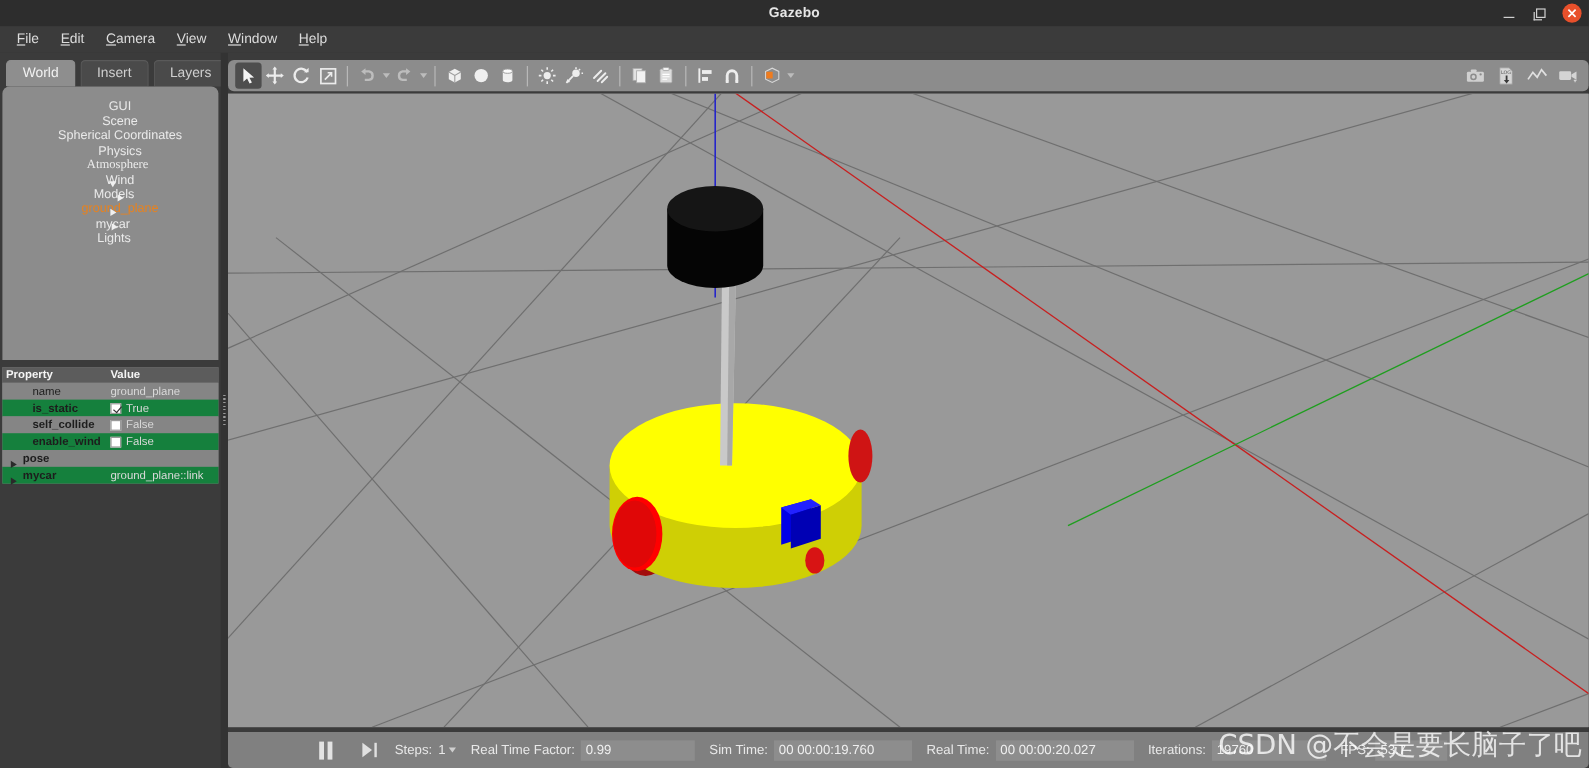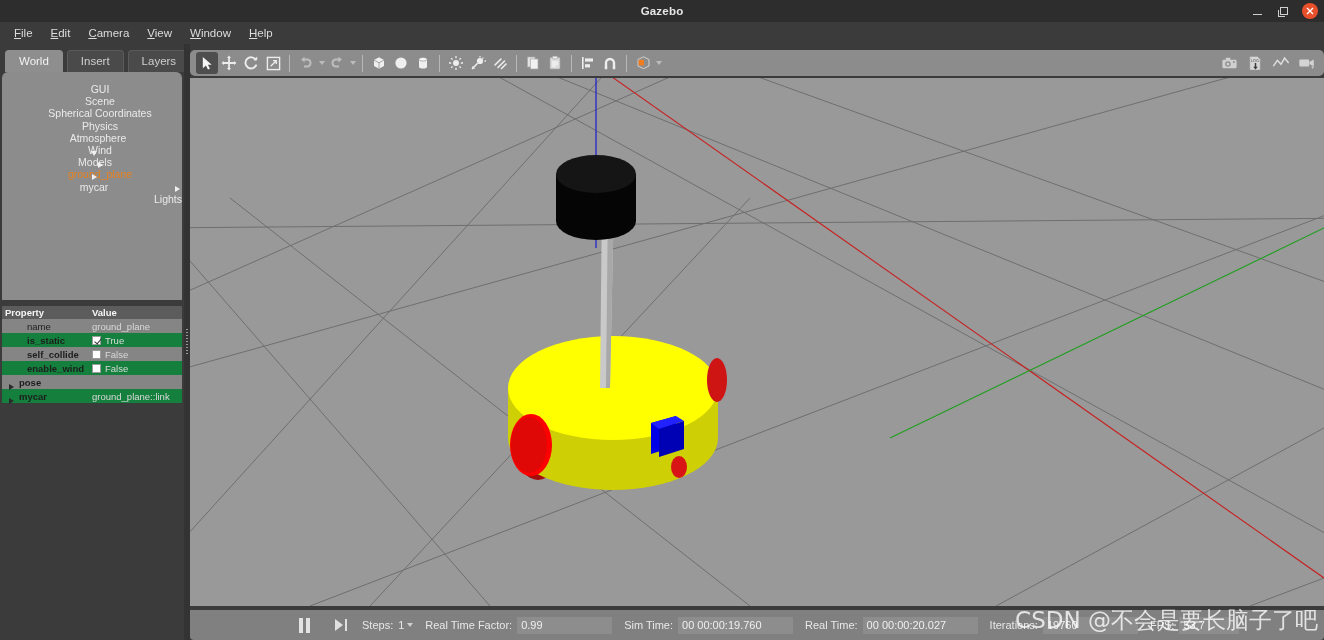--- a/index.html
+++ b/index.html
@@ -100,21 +100,21 @@
                   border-top:4px solid #bcbcbc; }
   .rightgrp { margin-left:auto; display:flex; align-items:center; gap:4px; }
 
   .viewport {
     position:absolute; left:0; top:34px; width:1134px; height:528px;
     background:#999999; overflow:hidden;
   }
   .statusbar {
     position:absolute; left:0; top:566px; width:1134px; height:30px;
     background:#808080; border-radius:0 0 4px 4px;
-    display:flex; align-items:center; padding-left:104px; gap:0px;
+    display:flex; align-items:center; padding-left:71px; gap:0px;
   }
   .sb-lbl { color:#e8e8e8; font-size:11px; margin-right:5px; white-space:nowrap; }
   .sb-val { background:#8d8d8d; color:#efefef; font-size:11px; height:17px; line-height:17px;
             padding:0 4px; min-width:95px; }
   .sb-val.small { min-width:60px; }
   .sb-val.wide { min-width:115px; }
   .sb-gap { width:12px; }
   .pausebtn { width:20px; height:20px; display:flex; gap:3px; align-items:center; justify-content:center; }
   .pausebtn i { display:block; width:4px; height:15px; background:#e3e3e3; }
   .stepbtn { width:22px; height:20px; display:flex; align-items:center; justify-content:center; gap:2px; }
@@ -178,41 +178,41 @@
           <span class="lbl">Scene</span>
         </div>
         <div class="tnode" style="padding-left: 16px;">
           <span class="arrow"></span>
           <span class="lbl">Spherical Coordinates</span>
         </div>
         <div class="tnode" style="padding-left: 16px;">
           <span class="arrow"></span>
           <span class="lbl">Physics</span>
         </div>
-        <div class="tnode" style="padding-left: 12px;">
+        <div class="tnode" style="padding-left: 12px; font-family: Liberation Serif, serif;">
           <span class="arrow"></span>
           <span class="lbl">Atmosphere</span>
         </div>
         <div class="tnode" style="padding-left: 16px;">
           <span class="arrow"></span>
           <span class="lbl">Wind</span>
         </div>
         <div class="tnode" style="padding-left: 6px;">
           <span class="arrow down"></span>
           <span class="lbl">Models</span>
         </div>
         <div class="tnode sel" style="padding-left: 16px;">
           <span class="arrow right"></span>
           <span class="lbl">ground_plane</span>
         </div>
         <div class="tnode" style="padding-left: 4px;">
           <span class="arrow right"></span>
           <span class="lbl">mycar</span>
         </div>
-        <div class="tnode" style="padding-left: 6px; align-items: flex-end;">
+        <div class="tnode" style="padding-left: 6px;">
           <span class="arrow right"></span>
           <span class="lbl">Lights</span>
         </div>
       </div>
 
     <div class="proptable">
       <div class="prow head">
         <div class="pcol1 c">Property</div>
         <div class="pcol2 c">Value</div>
       </div>

